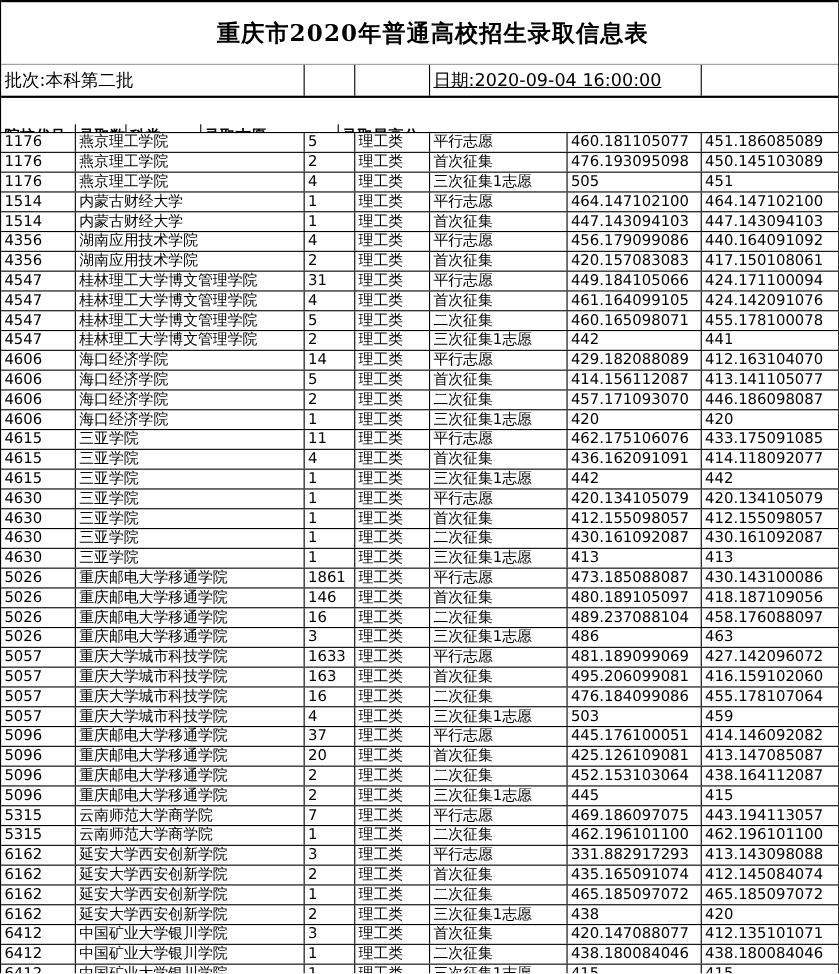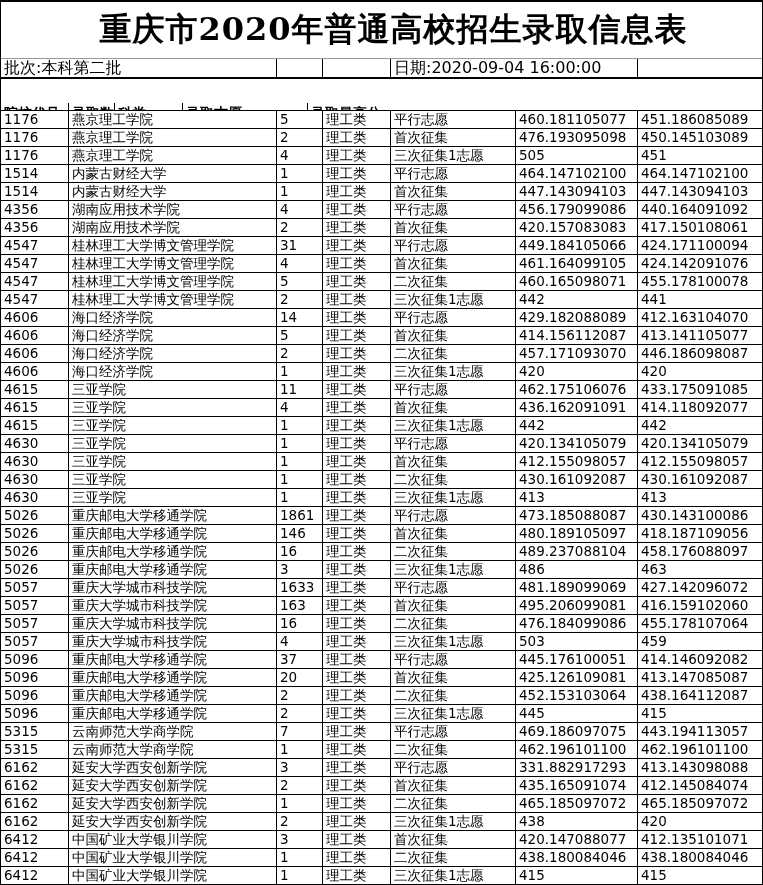--- a/index.html
+++ b/index.html
@@ -5,26 +5,26 @@
   html, body { margin:0; padding:0; background:#ffffff; }
   .sheet {
     width:763px; height:885px; box-sizing:border-box;
     border-left:1px solid #000; border-right:1px solid #000;
     font-family:"DejaVu Sans", sans-serif; color:#000; background:#fff;
     overflow:hidden;
   }
   .title-row {
     height:58px; box-sizing:border-box; border-top:2px solid #000;
     display:flex; align-items:center; justify-content:center;
-    font-family:"DejaVu Serif", serif; font-weight:bold; font-size:32px;
+    font-family:"DejaVu Serif", serif; font-weight:bold; font-size:21px;
     letter-spacing:1px;
     padding-left:24px;
   }
   .meta-row {
-    display:flex; height:21px; box-sizing:border-box;
+    display:flex; height:31px; box-sizing:border-box;
     border-top:1px solid #999; border-bottom:2px solid #000;
     font-size:16px;
   }
   .meta-row .cell { display:flex; align-items:center; }
   .header-row {
     display:flex; height:32px; box-sizing:border-box;
     border-bottom:1px solid #000; font-weight:bold; font-size:14px;
   }
   .header-row .cell { padding-top:2px;margin-top:24px; }
   .data-row {
@@ -34,21 +34,21 @@
   .data-row .cell { display:flex; align-items:center; line-height:17px; }
   .cell {
     box-sizing:border-box; border-right:1px solid #000;
     padding-left:3px; white-space:nowrap; overflow:hidden;
   }
   .cell:last-child { border-right:none; }
   
   .w1{width:68px;} .w2{width:208px;} .w3{width:46px;} .w4{width:68px;}
   .w5{width:125px;} .w6{width:122px;} .w7{flex:1;}
   
-  .m1{width:276px;} .m2{width:46px;} .m3{width:68px;} .m4{width:247px;} .m5{flex:1;}
+  .m1{width:276px;} .m2{width:46px;} .m3{width:68px;} .m4{width:247px;text-decoration:underline;} .m5{flex:1;}
 </style>
 </head>
 <body>
 
 <div class="sheet">
 
   <div class="title-row">重庆市2020年普通高校招生录取信息表</div>
 
   <div class="meta-row">
     <div class="cell m1">批次:本科第二批</div>

